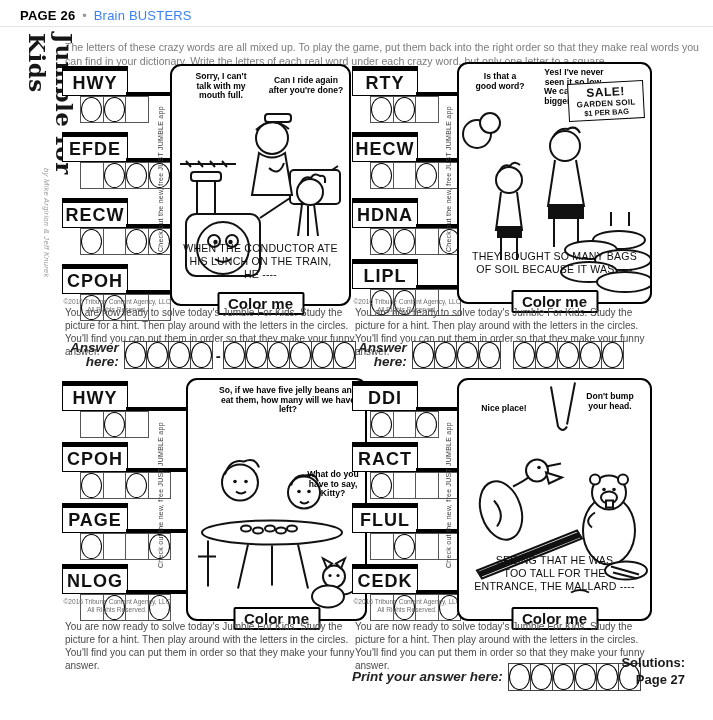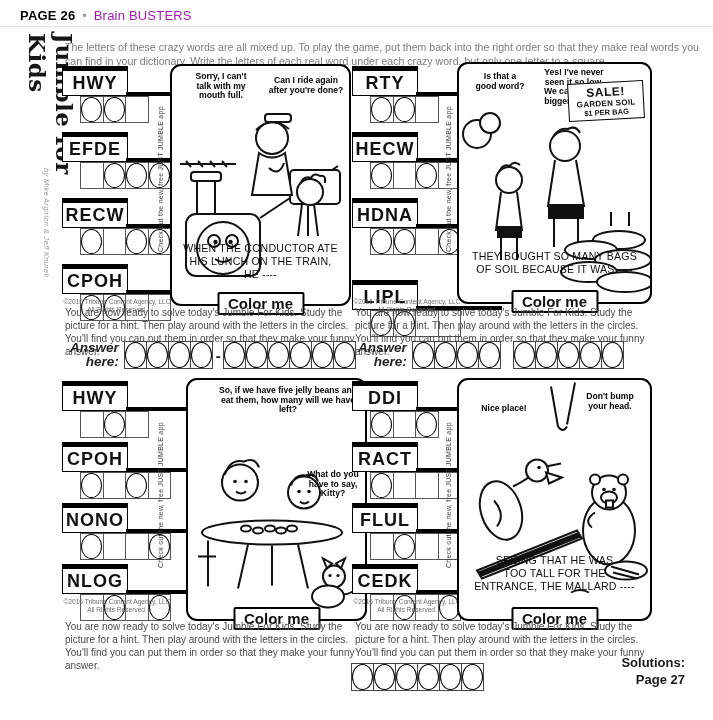--- a/index.html
+++ b/index.html
@@ -3,21 +3,21 @@
 <meta charset="utf-8">
 <style>
   html,body{margin:0;padding:0;background:#fff;}
   body{width:713px;height:720px;position:relative;font-family:"Liberation Sans",sans-serif;color:#111;overflow:hidden;}
   .page{position:absolute;inset:0;}
 
   
   .header{position:absolute;left:20px;top:8px;font-size:13px;letter-spacing:.2px;}
   .h-bold{font-weight:700;color:#000;}
   .h-sep{color:#999;margin:0 3px;}
-  .h-rest{color:#a21caf;font-weight:400;}
+  .h-rest{color:#3b82f6;font-weight:400;}
   .h-rule{position:absolute;left:0;top:26px;width:713px;height:1px;background:#e3e3e3;}
 
   .intro{position:absolute;left:65px;top:41px;width:634px;font-size:10.6px;line-height:1.32;color:#7c7c7c;}
 
   
   .vtitle{position:absolute;left:24px;top:33px;height:150px;writing-mode:vertical-rl;
     font-family:"DejaVu Serif",serif;font-weight:700;font-size:23px;letter-spacing:.5px;color:#161616;}
   .vbyline{position:absolute;left:42px;top:168px;height:110px;writing-mode:vertical-rl;
     font-size:7.5px;font-style:italic;color:#9a9a9a;letter-spacing:.3px;}
 
@@ -230,21 +230,21 @@
             <div class="cell">
               <div class="circleglyph"></div>
             </div>
             <div class="cell"></div>
             <div class="cell">
               <div class="circleglyph"></div>
             </div>
             <div class="cell"></div>
           </div>
         </div>
-        <div class="tile" style="margin-bottom: 25px;">
+        <div class="tile" style="margin-bottom: 4px;">
           <div class="wordbox">HDNA</div>
           <div class="cells">
             <div class="cell">
               <div class="circleglyph"></div>
             </div>
             <div class="cell">
               <div class="circleglyph"></div>
             </div>
             <div class="cell"></div>
             <div class="cell">
@@ -356,21 +356,21 @@
               <div class="circleglyph"></div>
             </div>
             <div class="cell"></div>
             <div class="cell">
               <div class="circleglyph"></div>
             </div>
             <div class="cell"></div>
           </div>
         </div>
         <div class="tile" style="margin-bottom: 4px;">
-          <div class="wordbox">NONO</div>
+          <div class="wordbox">PAGE</div>
           <div class="cells">
             <div class="cell">
               <div class="circleglyph"></div>
             </div>
             <div class="cell"></div>
             <div class="cell"></div>
             <div class="cell">
               <div class="circleglyph"></div>
             </div>
           </div>
@@ -529,20 +529,21 @@
 </svg>
         <div class="bubble" style="left: 12px; top: 24px; width: 66px;">Nice place!</div>
         <div class="bubble" style="right: 8px; top: 12px; width: 64px;">Don't bump your head.</div>
         <div class="caption" style="bottom: 26px;">SEEING THAT HE WAS
 TOO TALL FOR THE
 ENTRANCE, THE MALLARD ----</div>
         <div class="colorme">Color me</div>
       </div>
       <div class="ready" style="left: 355px; top: 620px;">You are now ready to solve today's Jumble For Kids. Study the picture for a hint. Then play around with the letters in the circles. You'll find you can put them in order so that they make your funny answer.</div>
       <div class="answer-row" style="left: 352px; top: 663px;">
+        <div class="ans-label">Print your answer here:</div>
         <div class="agroup">
           <div class="acell">
             <div class="acircle"></div>
           </div>
           <div class="acell">
             <div class="acircle"></div>
           </div>
           <div class="acell">
             <div class="acircle"></div>
           </div>

